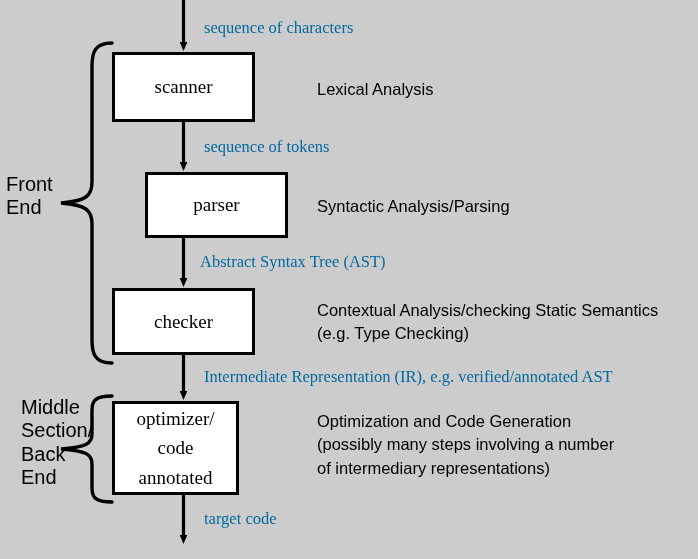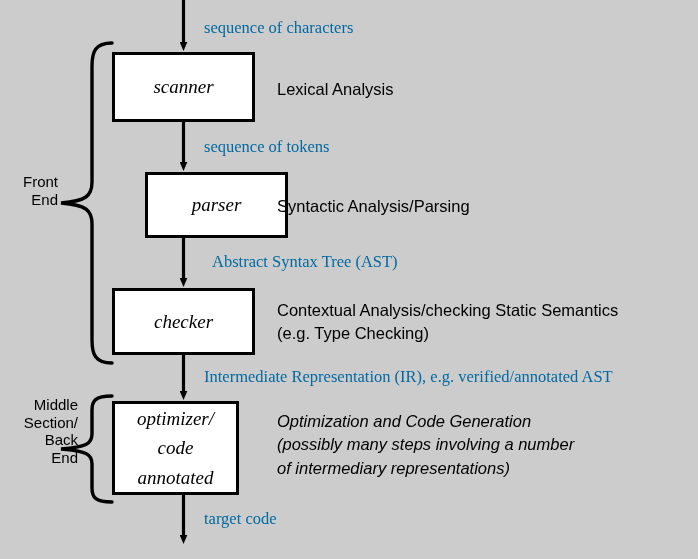--- a/index.html
+++ b/index.html
@@ -31,21 +31,20 @@
   .phase-box {
     position: absolute;
     background: #ffffff;
     border: 3px solid #000000;
     box-sizing: border-box;
     display: flex;
     flex-direction: column;
     align-items: center;
     justify-content: center;
     font-family: "Liberation Serif", serif;
-    font-style: italic;
     font-size: 19px;
     color: #000000;
     line-height: 1.55;
   }
   .phase-box .bx-line {
     display: block;
     white-space: nowrap;
   }
 
   
@@ -59,31 +58,32 @@
   }
 
   
   .desc {
     position: absolute;
     font-family: "Liberation Sans", sans-serif;
     font-size: 16.5px;
     color: #000000;
     line-height: 1.42;
     white-space: nowrap;
+    margin-left: 40px;
   }
   .desc .d-line { display: block; }
 
   
   .brace-label {
     position: absolute;
     font-family: "Liberation Sans", sans-serif;
-    font-size: 15px;
+    font-size: 20px;
     color: #000000;
     line-height: 1.17;
-    text-align: right;
+    text-align: left;
     white-space: nowrap;
   }
   .brace-label .b-line { display: block; }
 </style>
 </head>
 <body>
 
 <div id="diagram">
 
   <svg id="svg-layer" viewBox="0 0 698 559" xmlns="http://www.w3.org/2000/svg">
@@ -135,40 +135,40 @@
   <div class="phase-box" style="left:112px; top:401px; width:127px; height:94px;">
     <span class="bx-line">optimizer/</span>
     <span class="bx-line">code</span>
     <span class="bx-line">annotated</span>
   </div>
 
   <div class="edge-label" style="left:204px; top:19px;">sequence of characters</div>
 
   <div class="edge-label" style="left:204px; top:138px;">sequence of tokens</div>
 
-  <div class="edge-label" style="left:212px; top:253px;">Abstract Syntax Tree (AST)</div>
+  <div class="edge-label" style="left:200px; top:253px;">Abstract Syntax Tree (AST)</div>
 
   <div class="edge-label" style="left:204px; top:368px;">Intermediate Representation (IR), e.g. verified/annotated AST</div>
 
   <div class="edge-label" style="left:204px; top:510px;">target code</div>
 
   <div class="desc" style="left:277px; top:78px;">
     <span class="d-line">Lexical Analysis</span>
   </div>
 
   <div class="desc" style="left:277px; top:299px;">
     <span class="d-line">Contextual Analysis/checking Static Semantics</span>
     <span class="d-line">(e.g. Type Checking)</span>
   </div>
 
   <div class="desc" style="left:277px; top:195px;">
     <span class="d-line">Syntactic Analysis/Parsing</span>
   </div>
 
-  <div class="desc" style="left:277px; top:410px;font-style:italic;">
+  <div class="desc" style="left:277px; top:410px;">
     <span class="d-line">Optimization and Code Generation</span>
     <span class="d-line">(possibly many steps involving a number</span>
     <span class="d-line">of intermediary representations)</span>
   </div>
 
   <div class="brace-label" style="left:6px; top:173px; width:52px;">
     <span class="b-line">Front</span>
     <span class="b-line">End</span>
   </div>
 

